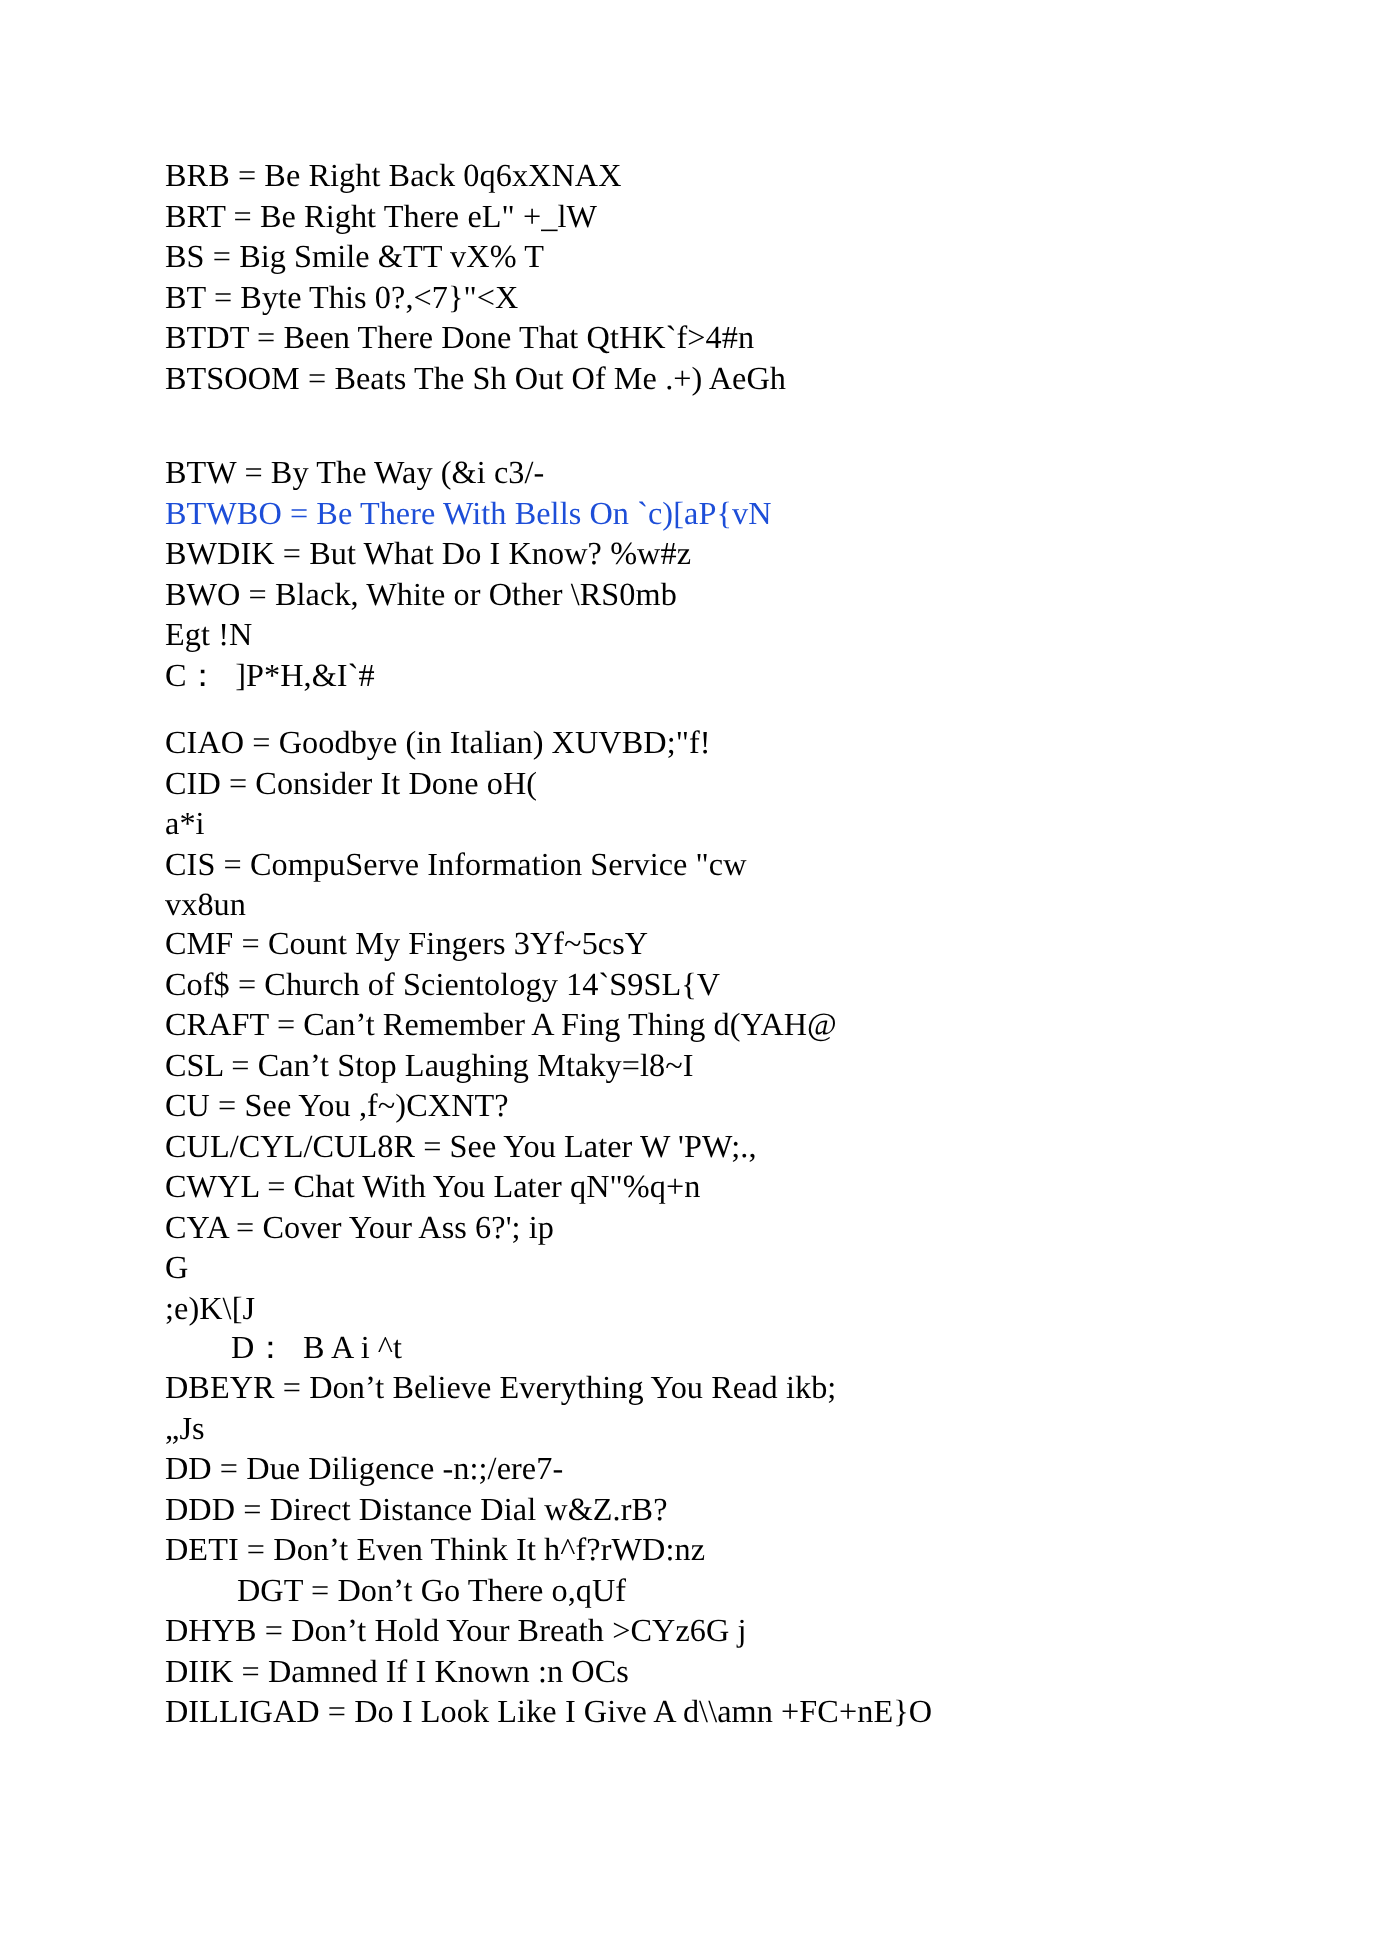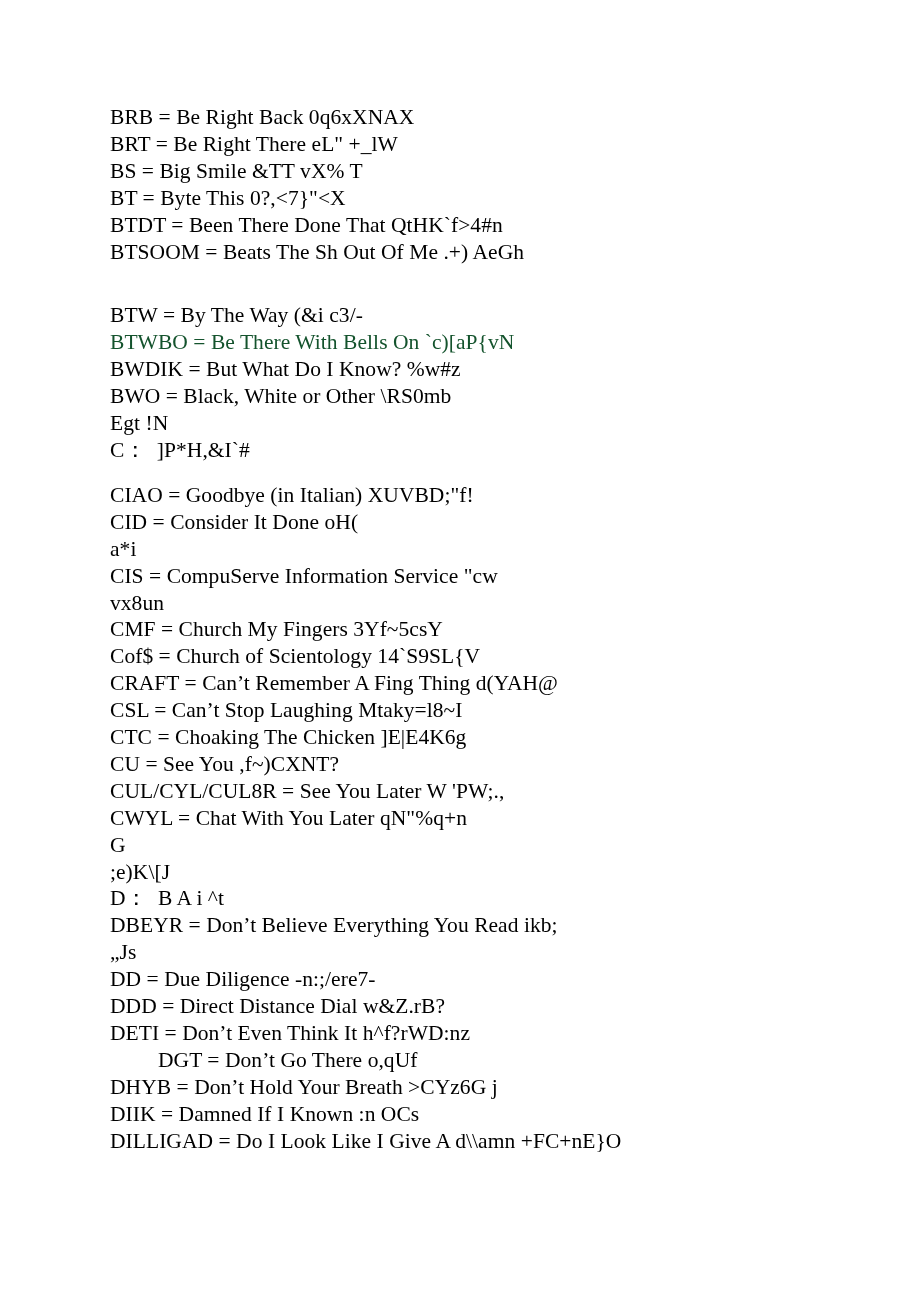--- a/index.html
+++ b/index.html
@@ -58,41 +58,41 @@
 
 
   <div id="doc-body">
       <div class="doc-line" style="color: rgb(0, 0, 0);">BRB = Be Right Back 0q6xXNAX</div>
       <div class="doc-line" style="color: rgb(0, 0, 0);">BRT = Be Right There eL" +_lW</div>
       <div class="doc-line" style="color: rgb(0, 0, 0);">BS = Big Smile &amp;TT vX% T</div>
       <div class="doc-line" style="color: rgb(0, 0, 0);">BT = Byte This 0?,&lt;7}"&lt;X</div>
       <div class="doc-line" style="color: rgb(0, 0, 0);">BTDT = Been There Done That QtHK`f&gt;4#n</div>
       <div class="doc-line" style="color: rgb(0, 0, 0);">BTSOOM = Beats The Sh Out Of Me .+) AeGh</div>
       <div class="doc-line" style="color: rgb(0, 0, 0); margin-top: 37px;">BTW = By The Way (&amp;i c3/-</div>
-      <div class="doc-line" style="color: #14532d;">BTWBO = Be There With Bells On `c)[aP{vN</div>
+      <div class="doc-line" style="color: #1d4ed8;">BTWBO = Be There With Bells On `c)[aP{vN</div>
       <div class="doc-line" style="color: rgb(0, 0, 0);">BWDIK = But What Do I Know? %w#z</div>
       <div class="doc-line" style="color: rgb(0, 0, 0);">BWO = Black, White or Other \RS0mb</div>
       <div class="doc-line" style="color: rgb(0, 0, 0);">Egt !N</div>
       <div class="doc-line" style="color: rgb(0, 0, 0);">C：  ]P*H,&amp;I`#</div>
       <div class="doc-line" style="color: rgb(0, 0, 0); margin-top: 18px;">CIAO = Goodbye (in Italian) XUVBD;"f!</div>
       <div class="doc-line" style="color: rgb(0, 0, 0);">CID = Consider It Done oH(</div>
       <div class="doc-line" style="color: rgb(0, 0, 0);">a*i</div>
       <div class="doc-line" style="color: rgb(0, 0, 0);">CIS = CompuServe Information Service "cw</div>
       <div class="doc-line" style="color: rgb(0, 0, 0);">vx8un</div>
-      <div class="doc-line" style="color: rgb(0, 0, 0);">CMF = Church My Fingers 3Yf~5csY</div>
+      <div class="doc-line" style="color: rgb(0, 0, 0);">CMF = Count My Fingers 3Yf~5csY</div>
       <div class="doc-line" style="color: rgb(0, 0, 0);">Cof$ = Church of Scientology 14`S9SL{V</div>
       <div class="doc-line" style="color: rgb(0, 0, 0);">CRAFT = Can’t Remember A Fing Thing d(YAH@</div>
       <div class="doc-line" style="color: rgb(0, 0, 0);">CSL = Can’t Stop Laughing Mtaky=l8~I</div>
-      <div class="doc-line" style="color: rgb(0, 0, 0);">CTC = Choaking The Chicken ]E|E4K6g</div>
       <div class="doc-line" style="color: rgb(0, 0, 0);">CU = See You ,f~)CXNT?</div>
       <div class="doc-line" style="color: rgb(0, 0, 0);">CUL/CYL/CUL8R = See You Later W 'PW;.,</div>
       <div class="doc-line" style="color: rgb(0, 0, 0);">CWYL = Chat With You Later qN"%q+n</div>
+      <div class="doc-line" style="color: rgb(0, 0, 0);">CYA = Cover Your Ass 6?'; ip</div>
       <div class="doc-line" style="color: rgb(0, 0, 0);">G</div>
       <div class="doc-line" style="color: rgb(0, 0, 0);">;e)K\[J</div>
-      <div class="doc-line" style="color: rgb(0, 0, 0);">D：  B A i ^t</div>
+      <div class="doc-line" style="color: rgb(0, 0, 0); margin-left: 44px;">D：  B A i ^t</div>
       <div class="doc-line" style="color: rgb(0, 0, 0);">DBEYR = Don’t Believe Everything You Read ikb;</div>
       <div class="doc-line" style="color: rgb(0, 0, 0);">„Js</div>
       <div class="doc-line" style="color: rgb(0, 0, 0);">DD = Due Diligence -n:;/ere7-</div>
       <div class="doc-line" style="color: rgb(0, 0, 0);">DDD = Direct Distance Dial w&amp;Z.rB?</div>
       <div class="doc-line" style="color: rgb(0, 0, 0);">DETI = Don’t Even Think It h^f?rWD:nz</div>
       <div class="doc-line" style="color: rgb(0, 0, 0); margin-left: 48px;">DGT = Don’t Go There o,qUf</div>
       <div class="doc-line" style="color: rgb(0, 0, 0);">DHYB = Don’t Hold Your Breath &gt;CYz6G j</div>
       <div class="doc-line" style="color: rgb(0, 0, 0);">DIIK = Damned If I Known :n OCs</div>
       <div class="doc-line" style="color: rgb(0, 0, 0);">DILLIGAD = Do I Look Like I Give A d\\amn +FC+nE}O</div>
     </div>

